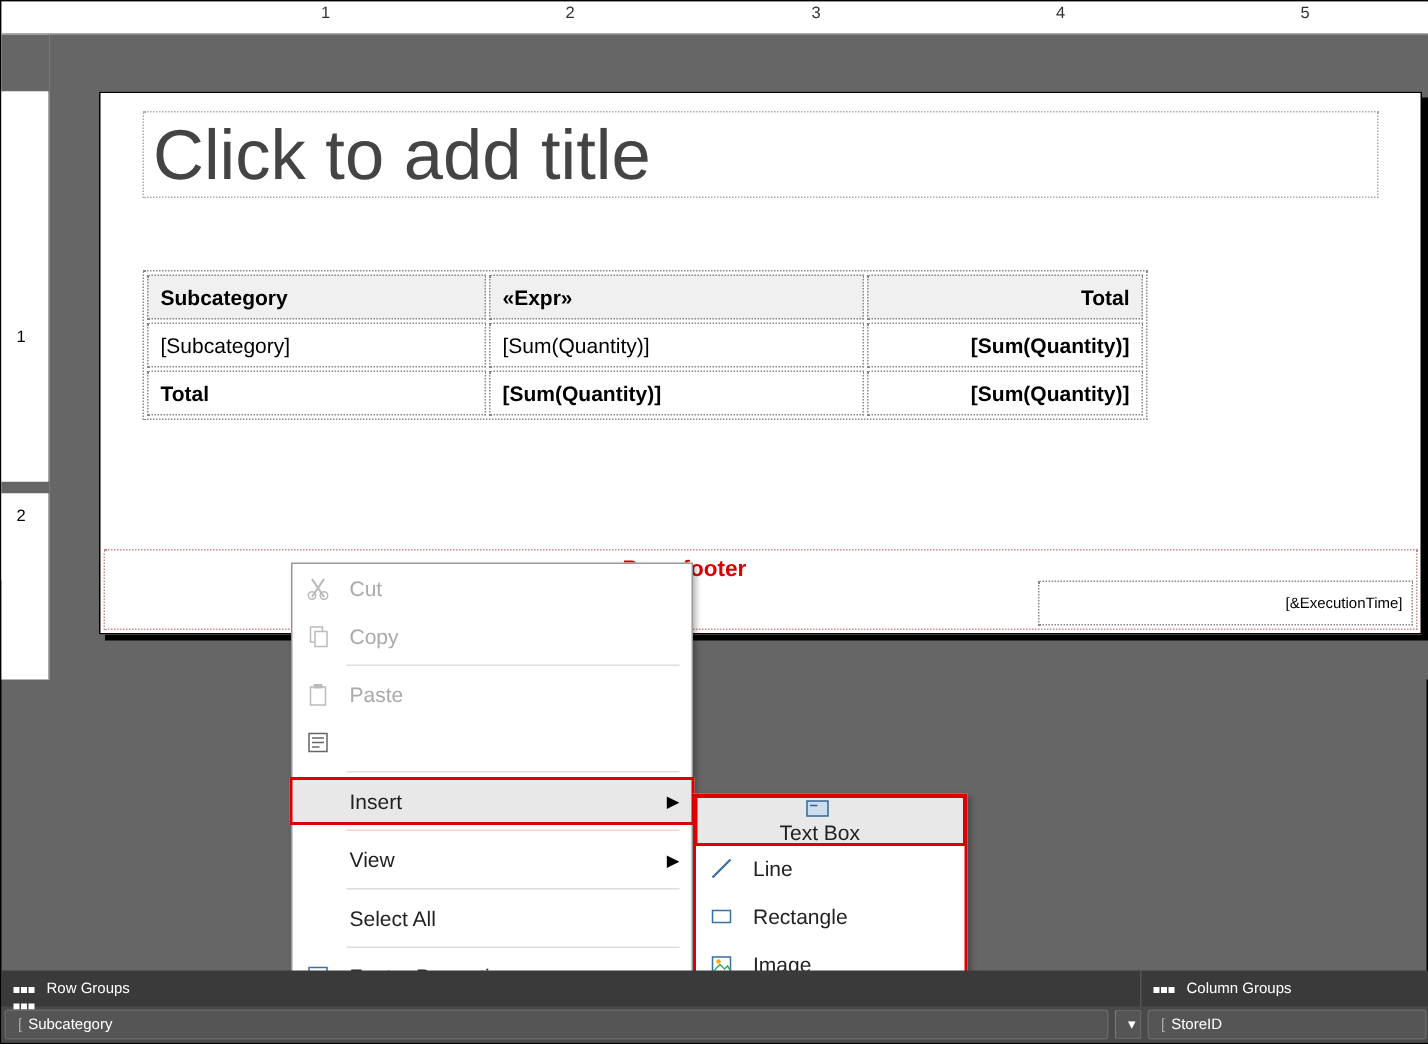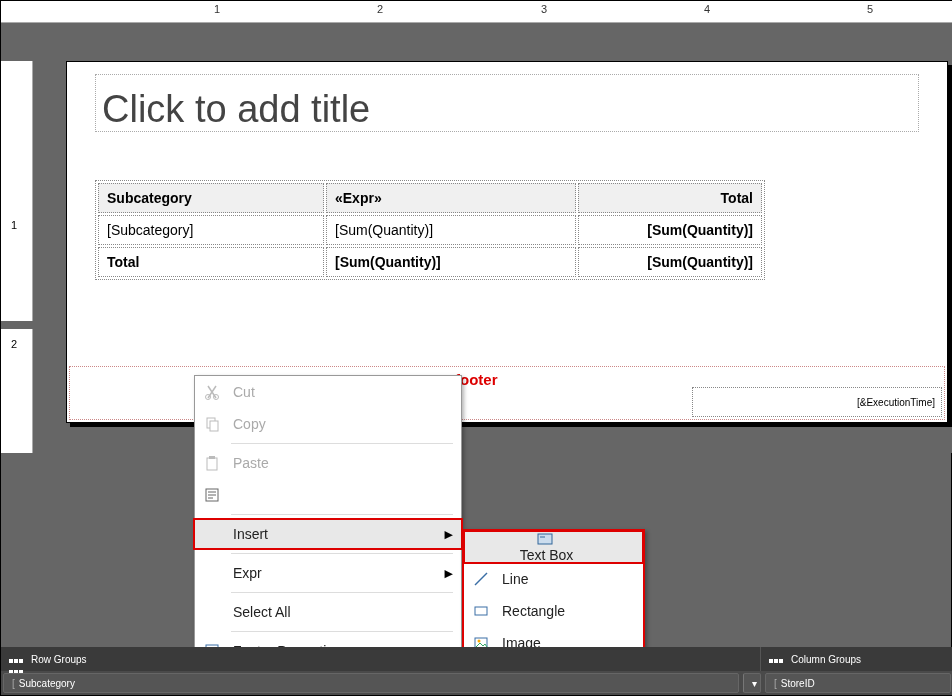--- a/index.html
+++ b/index.html
@@ -15,21 +15,21 @@
 .vruler { position: absolute; left: 0; top: 22px; width: 32px; height: 430px; background: #fff; border-right:1px solid #aaa; }
 .vruler .gap { background:#666; width:32px; }
 .vruler .inner { background:#fff; }
 .vruler .n { position:absolute; left:10px; font-size:11px; }
 
 .canvas-area { position: absolute; left: 32px; top: 22px; width: 920px; height: 430px; background: #666; }
 
 
 .page { position: absolute; left: 33px; top: 38px; width: 882px; height: 362px; background: #fff; border:1px solid #000; box-shadow: 4px 4px 0 #000; }
 
-.title-box { position:absolute; left:28px; top:12px; width:824px; height:58px; border:1px dotted #aaa; display:flex; align-items:flex-end; padding-left:6px; font-size:38px; font-weight:300; color:#444; }
+.title-box { position:absolute; left:28px; top:12px; width:824px; height:58px; border:1px dotted #aaa; display:flex; align-items:flex-start; padding-left:6px; font-size:47px; font-weight:300; color:#444; }
 
 
 .matrix { position:absolute; left:28px; top:118px; border:1px dotted #888; }
 .matrix td { border:1px dotted #888; padding:6px 8px; font-size:14px; }
 .matrix .hdr { background:#f0f0f0; font-weight:600; }
 .matrix .bold { font-weight:700; }
 .matrix .right { text-align:right; }
 
 .page-footer-region { position:absolute; left:2px; top:304px; width:876px; height:54px; border:1px dotted #c88; }
 .footer-label { position:absolute; left:345px; top:4px; color:#d00; font-weight:700; font-size:15px; }
@@ -162,21 +162,21 @@
     </div>
     <div class="sep"></div>
     <div class="row sel hl" style="margin:0 -2px;">
       <span class="ic"></span>
       <span class="lbl">Insert</span>
       <span class="arrow">▶</span>
     </div>
     <div class="sep"></div>
     <div class="row">
       <span class="ic"></span>
-      <span class="lbl">Expr</span>
+      <span class="lbl">View</span>
       <span class="arrow">▶</span>
     </div>
     <div class="sep"></div>
     <div class="row">
       <span class="ic"></span>
       <span class="lbl">Select All</span>
     </div>
     <div class="sep"></div>
     <div class="row">
       <span class="ic">

